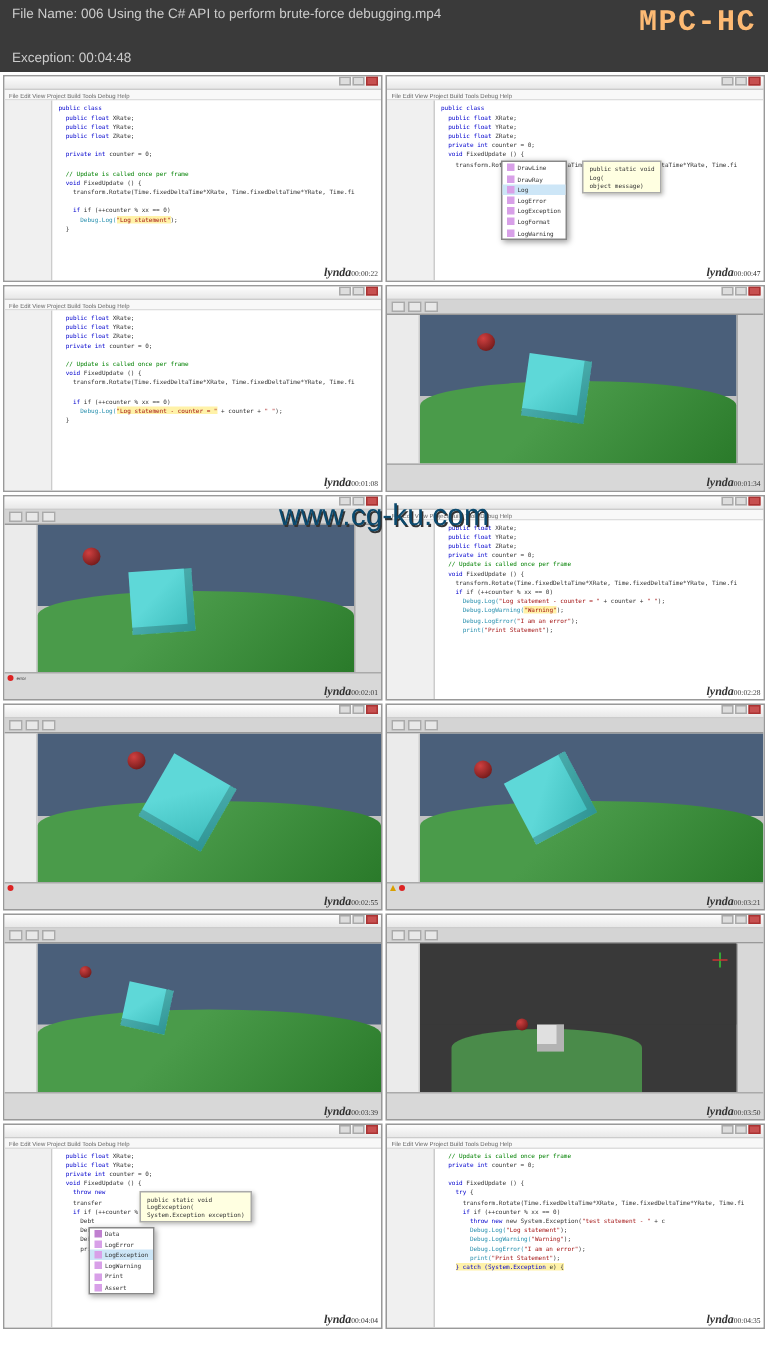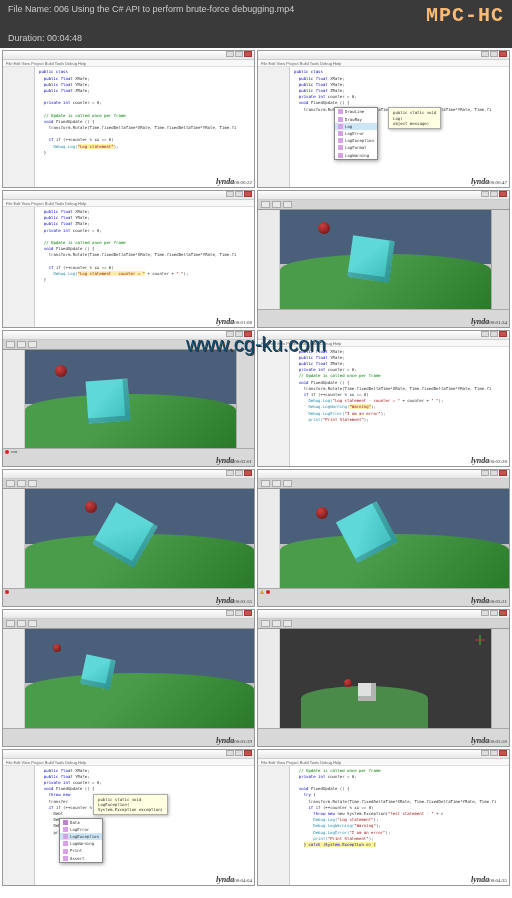--- a/index.html
+++ b/index.html
@@ -136,21 +136,21 @@
       font-family: Georgia, serif;
     }
     .lynda .ts { font-size: 5px; font-weight: normal; font-style: normal; }
   </style>
 </head>
 <body>
 
 <div class="header">
   <div class="header-left">
     <div class="info-line"><span>File Name:</span> <span>006 Using the C# API to perform brute-force debugging.mp4</span></div>
-    <div class="info-line"><span>Duration:</span> <span>00:04:48</span></div>
+    <div class="info-line"><span>Exception:</span> <span>00:04:48</span></div>
   </div>
   <div class="header-right">MPC-HC</div>
 </div>
 
 <div class="watermark">www.cg-ku.com</div>
 
 <div class="grid">
 
   <div class="thumb">
     <div class="thumb-titlebar">

